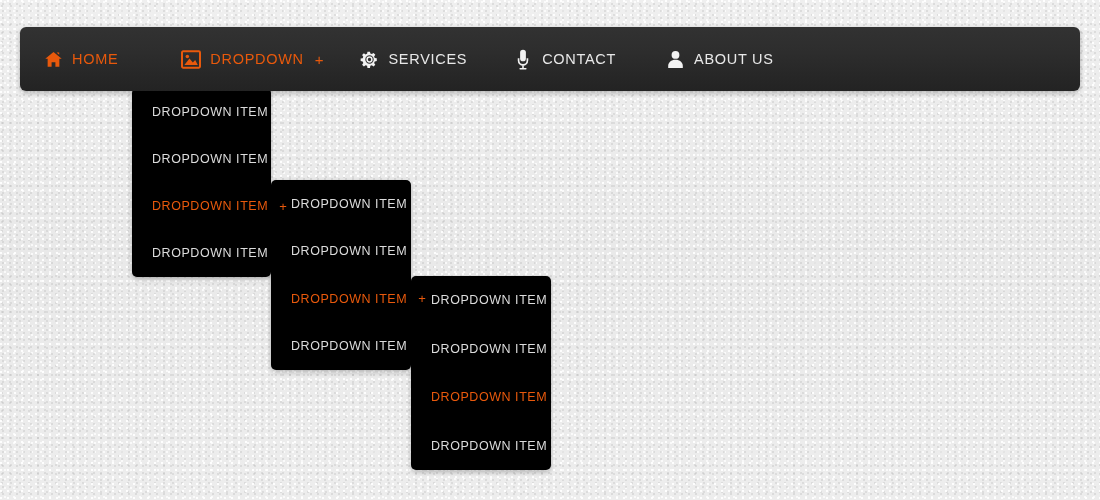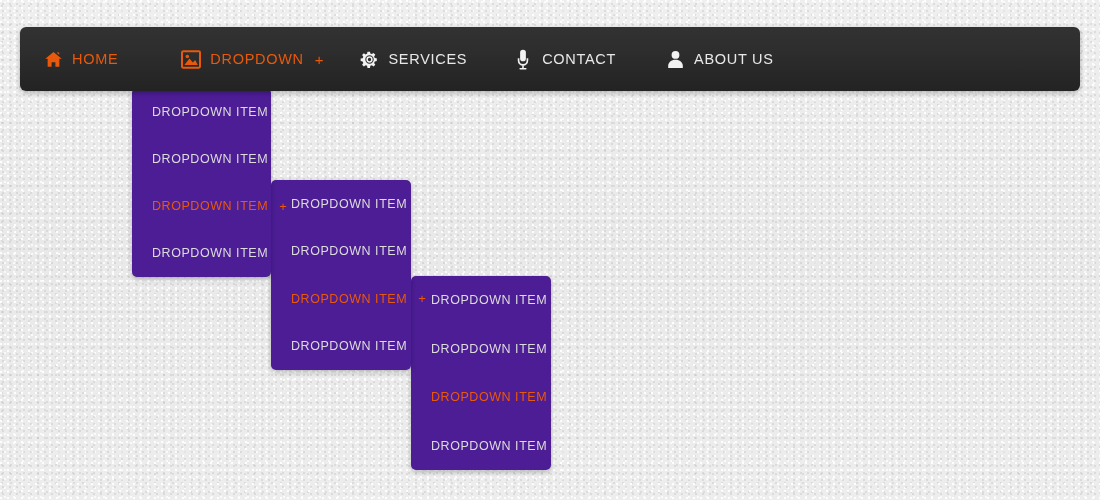--- a/index.html
+++ b/index.html
@@ -74,21 +74,21 @@
     margin-left: 11px;
     color: #e8590c;
     font-weight: 400;
   }
   .nav-item.active .nav-label { color: #e8590c; }
   .nav-item.inactive .nav-label { color: #e8e8e8; }
 
   
   .dropdown {
     position: absolute;
-    background: #4c1d95;
+    background: #000000;
     border-radius: 5px;
     box-shadow: 0 2px 5px rgba(0,0,0,0.25);
   }
   #dropdown-l1 { left: 132px; top: 88px;  width: 139px; height: 189px; z-index: 4; }
   #dropdown-l2 { left: 271px; top: 180px; width: 140px; height: 190px; z-index: 3; }
   #dropdown-l3 { left: 411px; top: 276px; width: 140px; height: 194px; z-index: 2; }
 
   .dd-item {
     height: 48px;
     display: flex;

